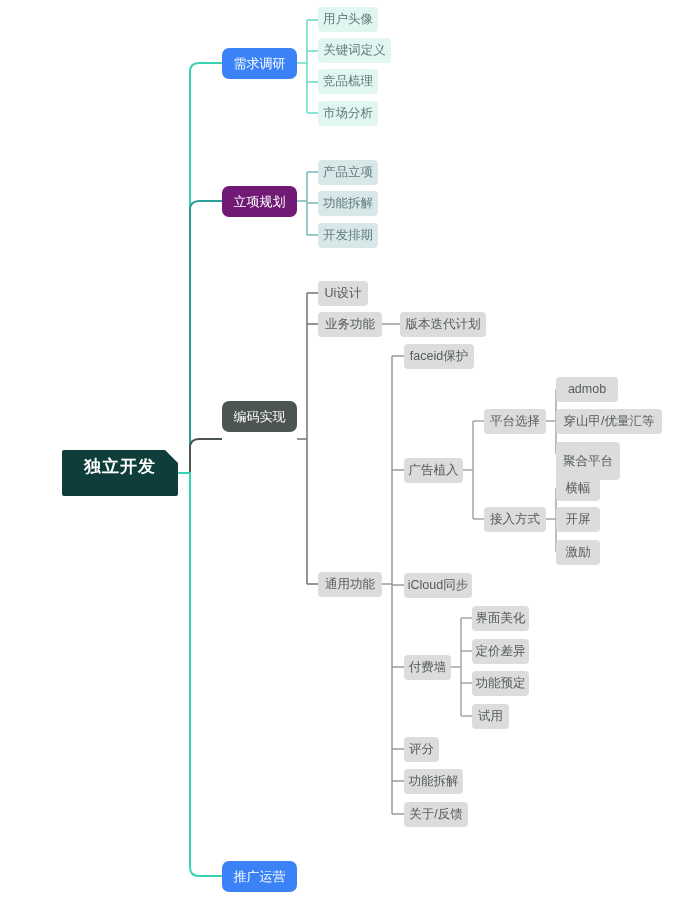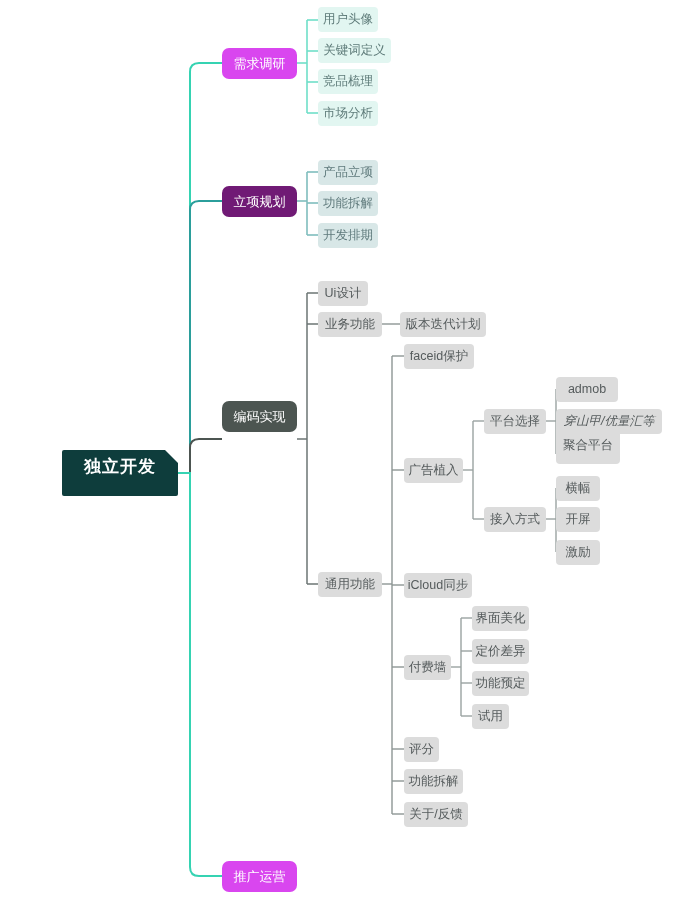--- a/index.html
+++ b/index.html
@@ -45,21 +45,21 @@
   }
   .fold-corner {
     position: absolute;
     top: 0; right: 0;
     width: 0; height: 0;
     border-top: 13px solid #ffffff;
     border-left: 13px solid transparent;
   }
   
   .node.branch-mint {
-    background: #d946ef;
+    background: #3b82f6;
     color: #ffffff;
     font-size: 13px;
     border-radius: 7px;
     font-weight: 500;
   }
   .node.branch-teal {
     background: #701a75;
     color: #ffffff;
     font-size: 13px;
     border-radius: 7px;
@@ -240,24 +240,24 @@
   <div class="node leaf-gray" style="left:484px; top:409px; width:62px; height:25px;">
     <span>平台选择</span>
   </div>
   <div class="node leaf-gray" style="left:484px; top:507px; width:62px; height:25px;">
     <span>接入方式</span>
   </div>
 
   <div class="node leaf-gray" style="left:556px; top:377px; width:62px; height:25px;">
     <span>admob</span>
   </div>
-  <div class="node leaf-gray" style="left:556px; top:409px; width:106px; height:25px;font-style:italic;">
+  <div class="node leaf-gray" style="left:556px; top:409px; width:106px; height:25px;">
     <span>穿山甲/优量汇等</span>
   </div>
-  <div class="node leaf-gray" style="left:556px; top:426px; width:64px; height:38px;">
+  <div class="node leaf-gray" style="left:556px; top:442px; width:64px; height:38px;">
     <span>聚合平台</span>
   </div>
 
   <div class="node leaf-gray" style="left:556px; top:476px; width:44px; height:25px;">
     <span>横幅</span>
   </div>
   <div class="node leaf-gray" style="left:556px; top:507px; width:44px; height:25px;">
     <span>开屏</span>
   </div>
   <div class="node leaf-gray" style="left:556px; top:540px; width:44px; height:25px;">

